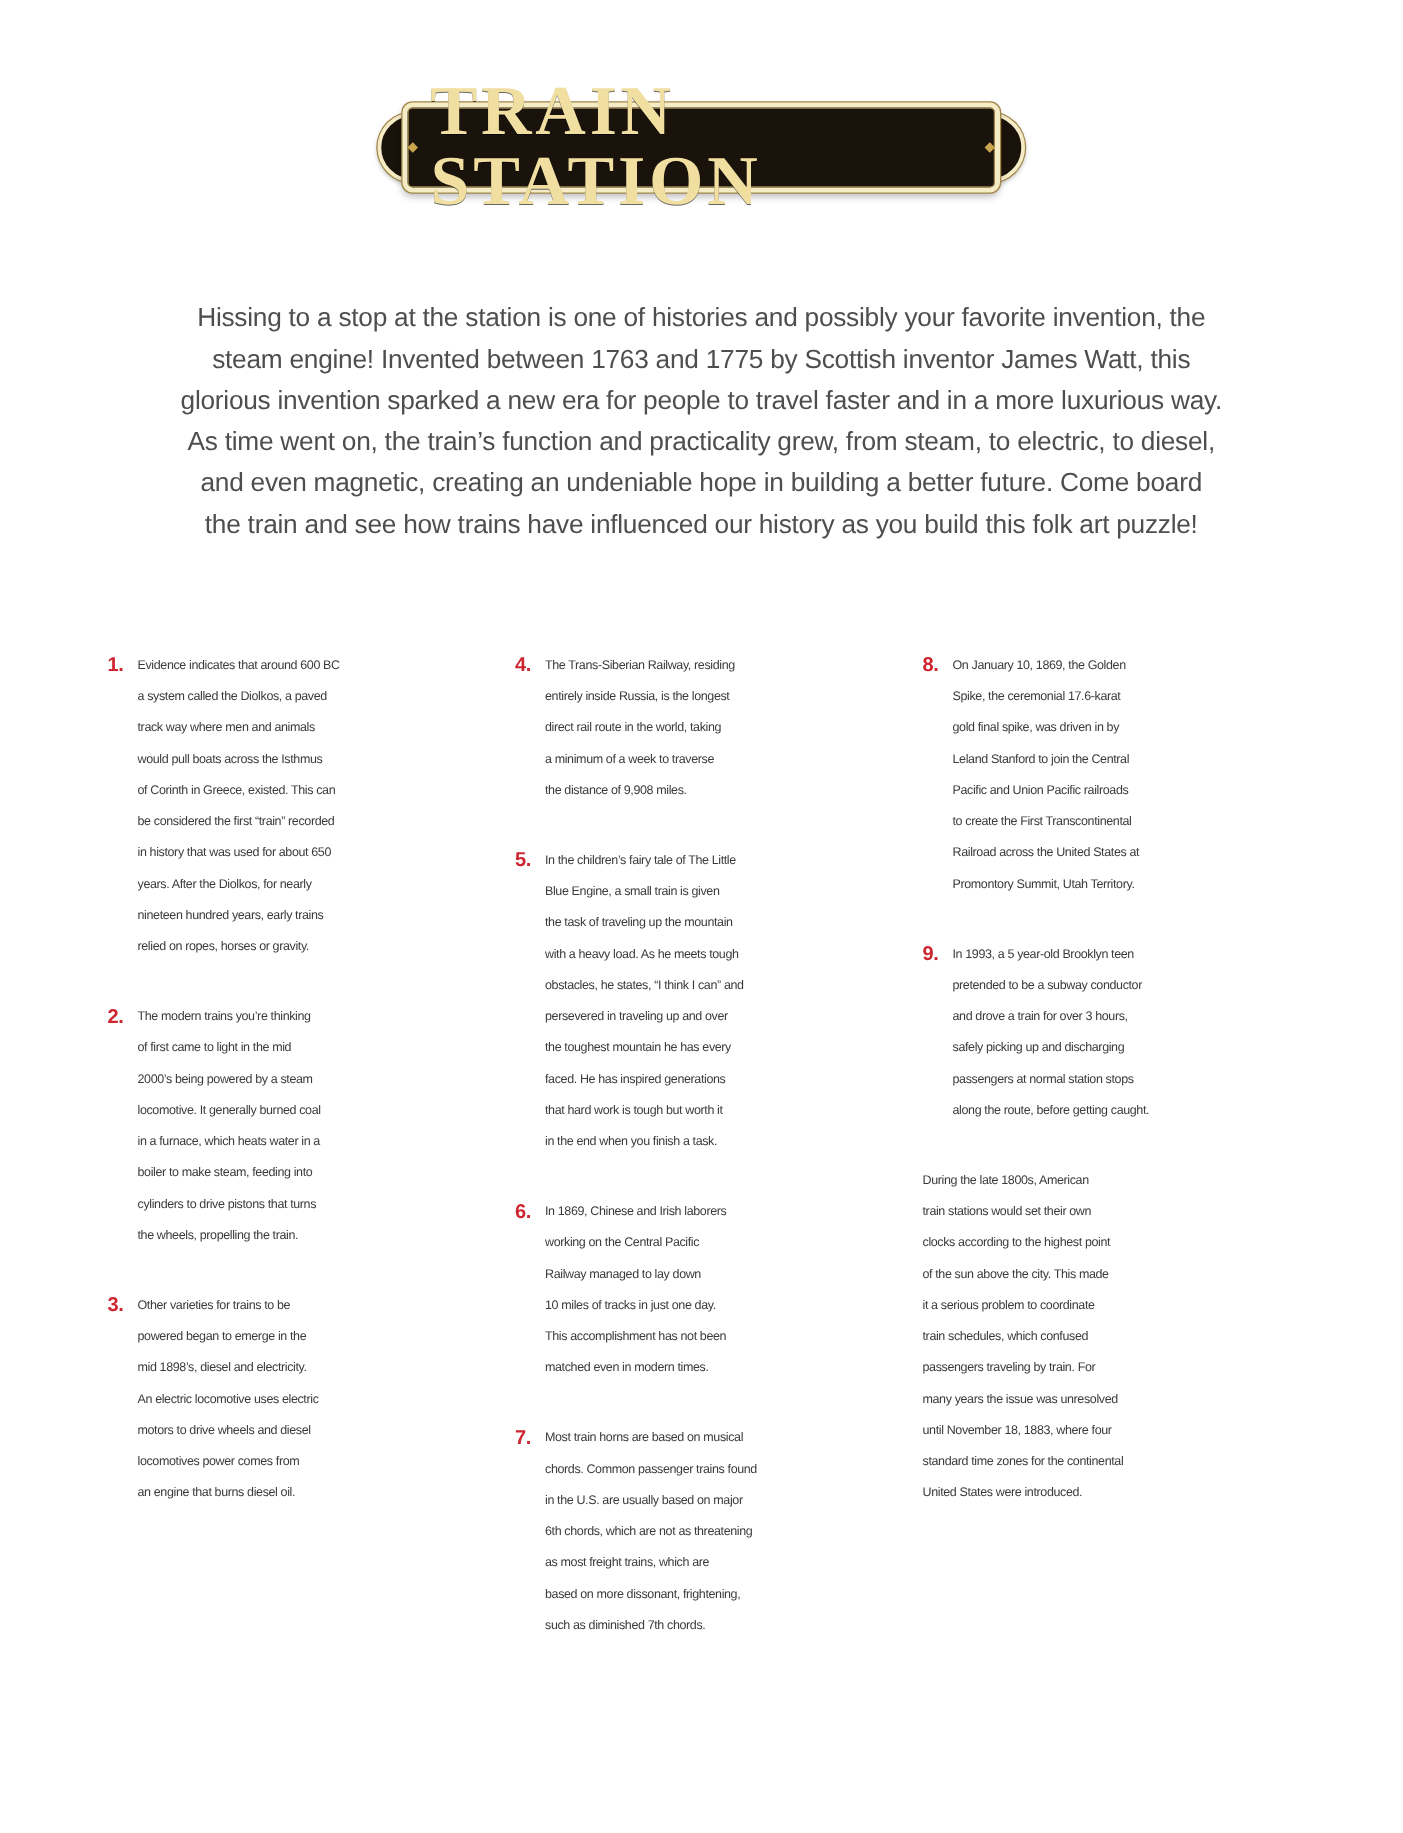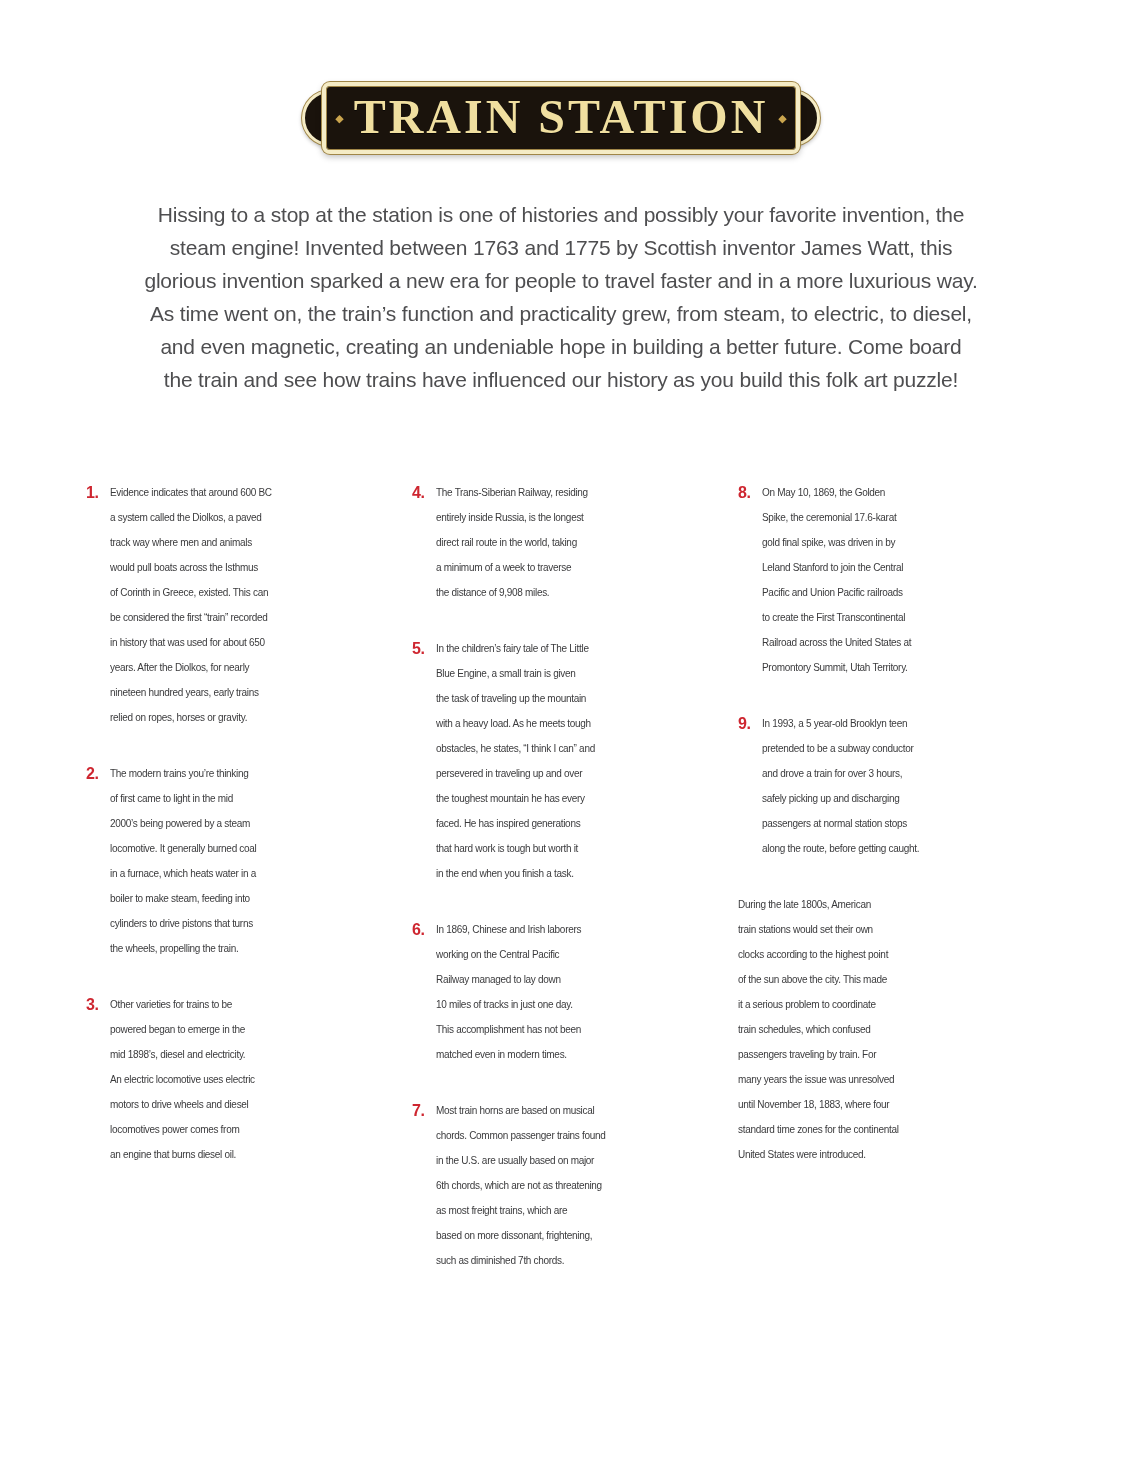--- a/index.html
+++ b/index.html
@@ -55,36 +55,36 @@
                 0 3px 6px rgba(0,0,0,0.25);
     border-radius: 8px;
     display: flex;
     align-items: center;
     justify-content: center;
     gap: 10px;
   }
   .sign-title {
     font-family: "Liberation Serif", serif;
     font-weight: 700;
-    font-size: 48px;
+    font-size: 56px;
     letter-spacing: 3px;
     color: var(--sign-text);
     line-height: 1;
     padding-bottom: 3px;
     text-shadow: 0 1px 0 rgba(0,0,0,0.6);
   }
   .orn {
     color: #caa54e;
     font-size: 11px;
     line-height: 1;
   }
 
   
   .intro {
-    margin: 44px auto 0 auto;
+    margin: 84px auto 0 auto;
     width: 1040px;
     text-align: center;
     font-size: 21px;
     letter-spacing: -0.2px;
     line-height: 33px;
     color: var(--text-intro);
     white-space: pre-line;
   }
 
   
@@ -218,21 +218,21 @@
 6th chords, which are not as threatening
 as most freight trains, which are
 based on more dissonant, frightening,
 such as diminished 7th chords.</span>
       </div>
     </div>
 
     <div class="col">
       <div class="fact">
         <span class="num">8.</span>
-        <span class="txt">On May 10, 1869, the Golden
+        <span class="txt">On January 10, 1869, the Golden
 Spike, the ceremonial 17.6-karat
 gold final spike, was driven in by
 Leland Stanford to join the Central
 Pacific and Union Pacific railroads
 to create the First Transcontinental
 Railroad across the United States at
 Promontory Summit, Utah Territory.</span>
       </div>
       <div class="fact">
         <span class="num">9.</span>

